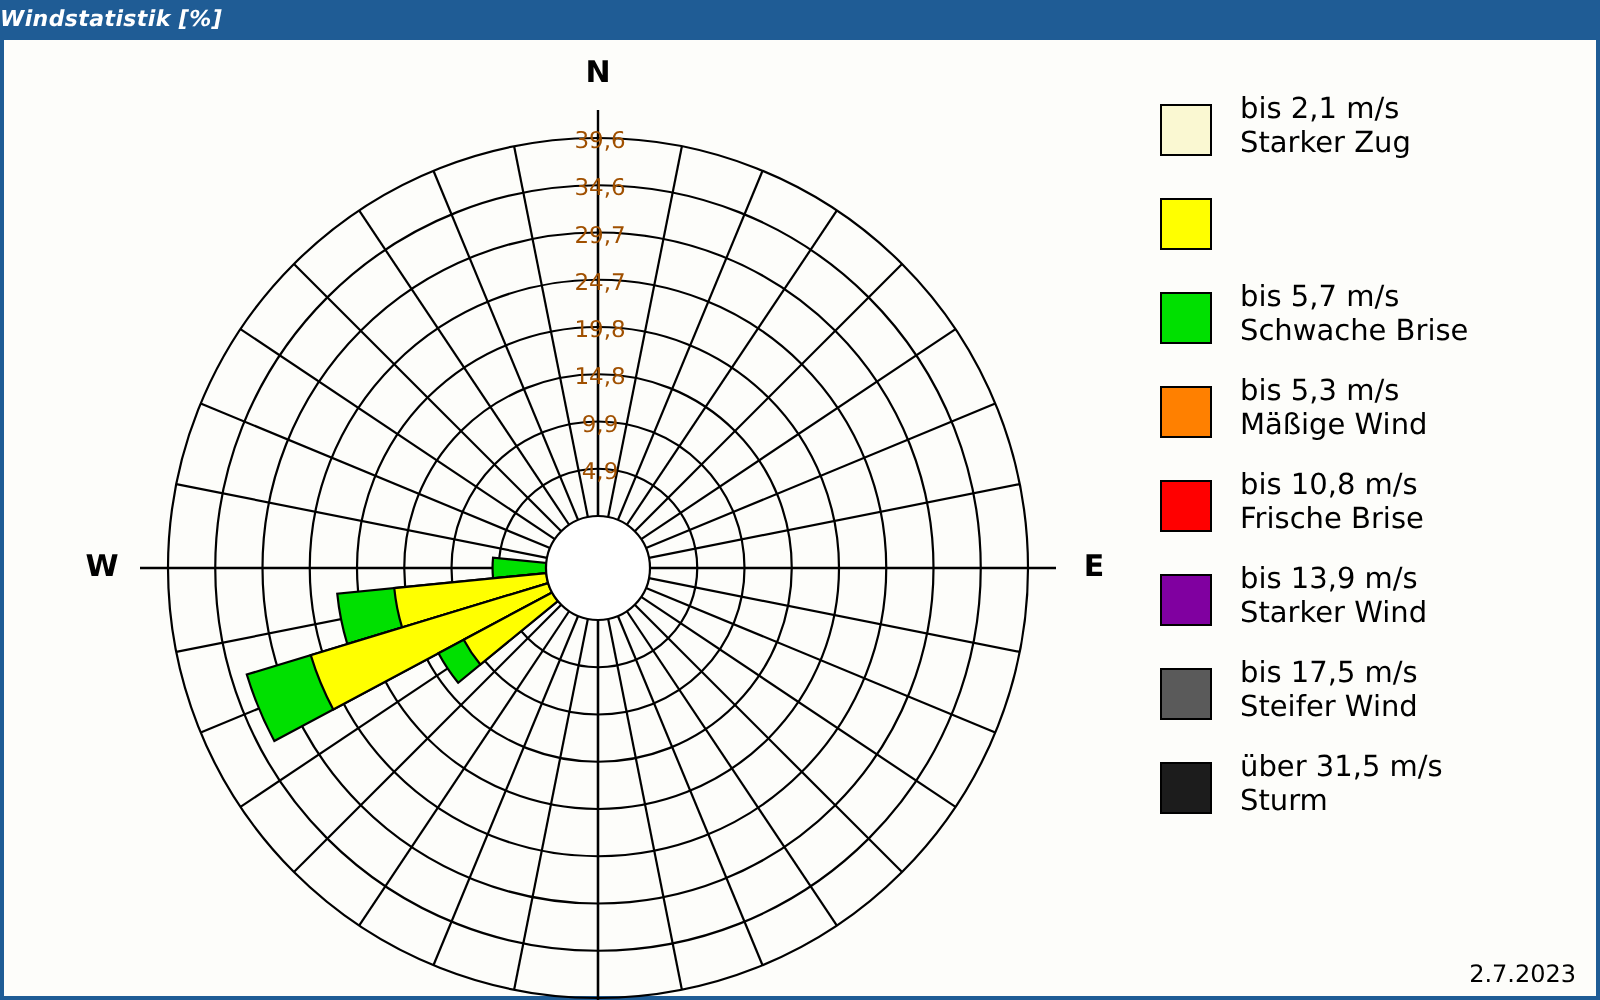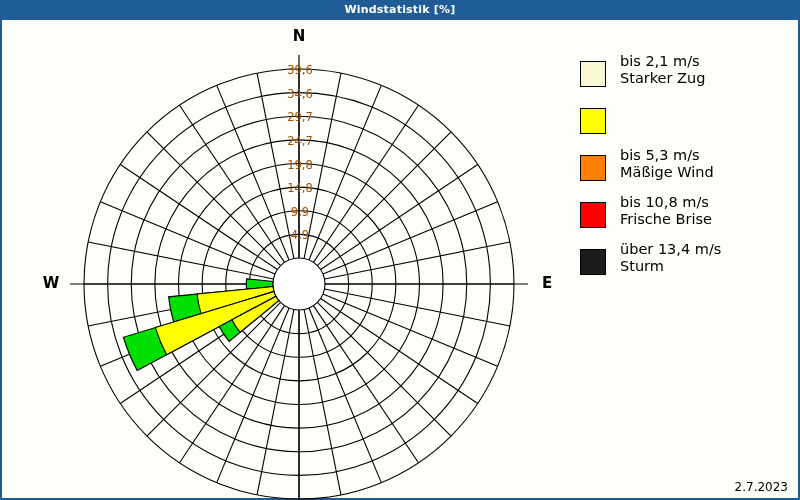--- a/index.html
+++ b/index.html
@@ -23,23 +23,23 @@
   #titlebar {
     position: absolute;
     left: 0; top: 0;
     width: 800px;
     height: 20px;
     background: #1f5c95;
     color: #ffffff;
     font-size: 11px;
     font-weight: bold;
     line-height: 20px;
-    text-align: center;
     letter-spacing: 0.2px;
     white-space: nowrap;
+    font-style: italic;
   }
   
   #frame {
     position: absolute;
     left: 0;
     top: 20px;
     width: 800px;
     height: 480px;
     box-sizing: border-box;
     border-left: 2px solid #1f5c95;
@@ -63,21 +63,21 @@
     position: absolute;
     left: 578px;
     top: 20px;
     width: 215px;
     height: 420px;
   }
   .legend-row {
     position: relative;
     height: 47px;
     display: flex;
-    align-items: flex-end;
+    align-items: center;
   }
   .legend-swatch {
     width: 26px;
     height: 26px;
     box-sizing: border-box;
     border: 1px solid #000000;
     margin-right: 14px;
     margin-top: 2px;
     flex: 0 0 auto;
   }
@@ -193,29 +193,41 @@
 
     <div id="legend">
         <div class="legend-row">
           <div class="legend-swatch" style="background: rgb(250, 248, 210);"></div>
           <div class="legend-text"><span>bis 2,1 m/s</span><span class="l2">Starker Zug</span></div>
         </div>
         <div class="legend-row">
           <div class="legend-swatch" style="background: rgb(255, 255, 0);"></div>
         </div>
         <div class="legend-row">
+          <div class="legend-swatch" style="background: rgb(0, 224, 0);"></div>
+          <div class="legend-text"><span>bis 5,7 m/s</span><span class="l2">Schwache Brise</span></div>
+        </div>
+        <div class="legend-row">
           <div class="legend-swatch" style="background: rgb(255, 128, 0);"></div>
           <div class="legend-text"><span>bis 5,3 m/s</span><span class="l2">Mäßige Wind</span></div>
         </div>
         <div class="legend-row">
           <div class="legend-swatch" style="background: rgb(255, 0, 0);"></div>
           <div class="legend-text"><span>bis 10,8 m/s</span><span class="l2">Frische Brise</span></div>
         </div>
         <div class="legend-row">
+          <div class="legend-swatch" style="background: rgb(128, 0, 160);"></div>
+          <div class="legend-text"><span>bis 13,9 m/s</span><span class="l2">Starker Wind</span></div>
+        </div>
+        <div class="legend-row">
+          <div class="legend-swatch" style="background: rgb(90, 90, 90);"></div>
+          <div class="legend-text"><span>bis 17,5 m/s</span><span class="l2">Steifer Wind</span></div>
+        </div>
+        <div class="legend-row">
           <div class="legend-swatch" style="background: rgb(28, 28, 28);"></div>
-          <div class="legend-text"><span>über 13,4 m/s</span><span class="l2">Sturm</span></div>
+          <div class="legend-text"><span>über 31,5 m/s</span><span class="l2">Sturm</span></div>
         </div>
       </div>
 
     <div id="datestamp">2.7.2023</div>
 
   </div>
 </div>
 
 </body></html>

